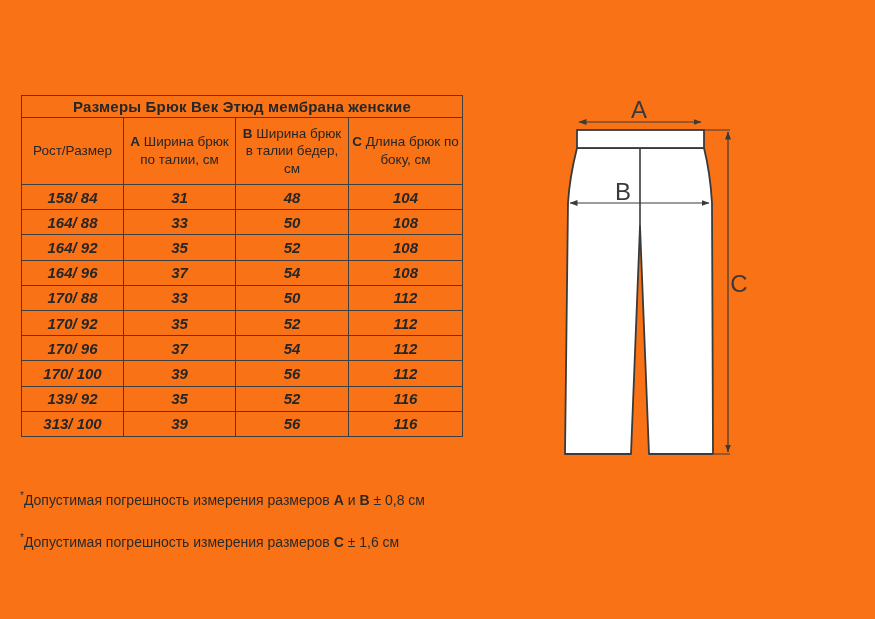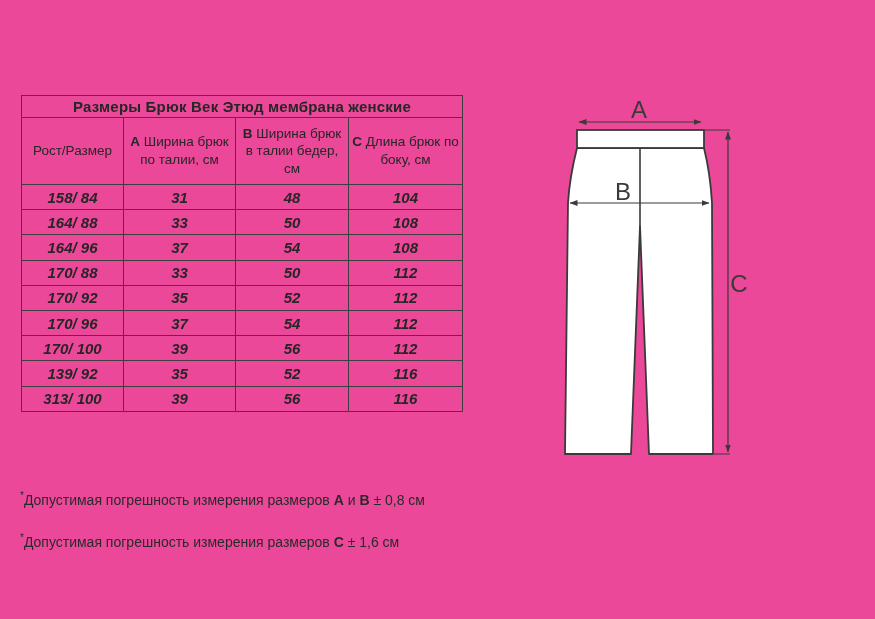--- a/index.html
+++ b/index.html
@@ -1,20 +1,20 @@
 <!DOCTYPE html>
 <html><head>
 <meta charset="utf-8">
 <style>
   html, body { margin: 0; padding: 0; background: #ffffff; }
   .screen {
     position: relative;
     width: 875px;
     height: 619px;
-    background: #ec4899;
+    background: #f97316;
     font-family: "Liberation Sans", sans-serif;
     color: #262626;
     overflow: hidden;
   }
 
   
   table.size-table {
     position: absolute;
     left: 21px;
     top: 95px;
@@ -102,20 +102,26 @@
       <tr>
         <td class="data-cell">158/ 84</td>
         <td class="data-cell">31</td>
         <td class="data-cell">48</td>
         <td class="data-cell">104</td>
       </tr>
       <tr>
         <td class="data-cell">164/ 88</td>
         <td class="data-cell">33</td>
         <td class="data-cell">50</td>
+        <td class="data-cell">108</td>
+      </tr>
+      <tr>
+        <td class="data-cell">164/ 92</td>
+        <td class="data-cell">35</td>
+        <td class="data-cell">52</td>
         <td class="data-cell">108</td>
       </tr>
       <tr>
         <td class="data-cell">164/ 96</td>
         <td class="data-cell">37</td>
         <td class="data-cell">54</td>
         <td class="data-cell">108</td>
       </tr>
       <tr>
         <td class="data-cell">170/ 88</td>

